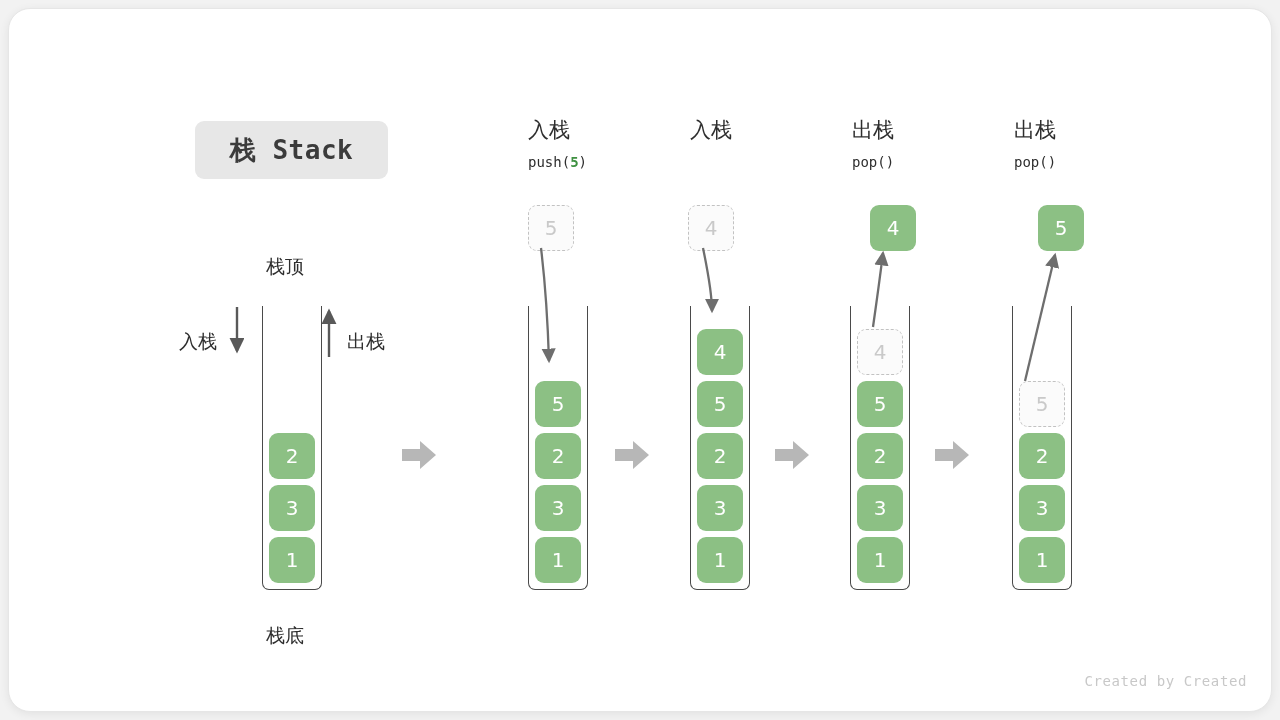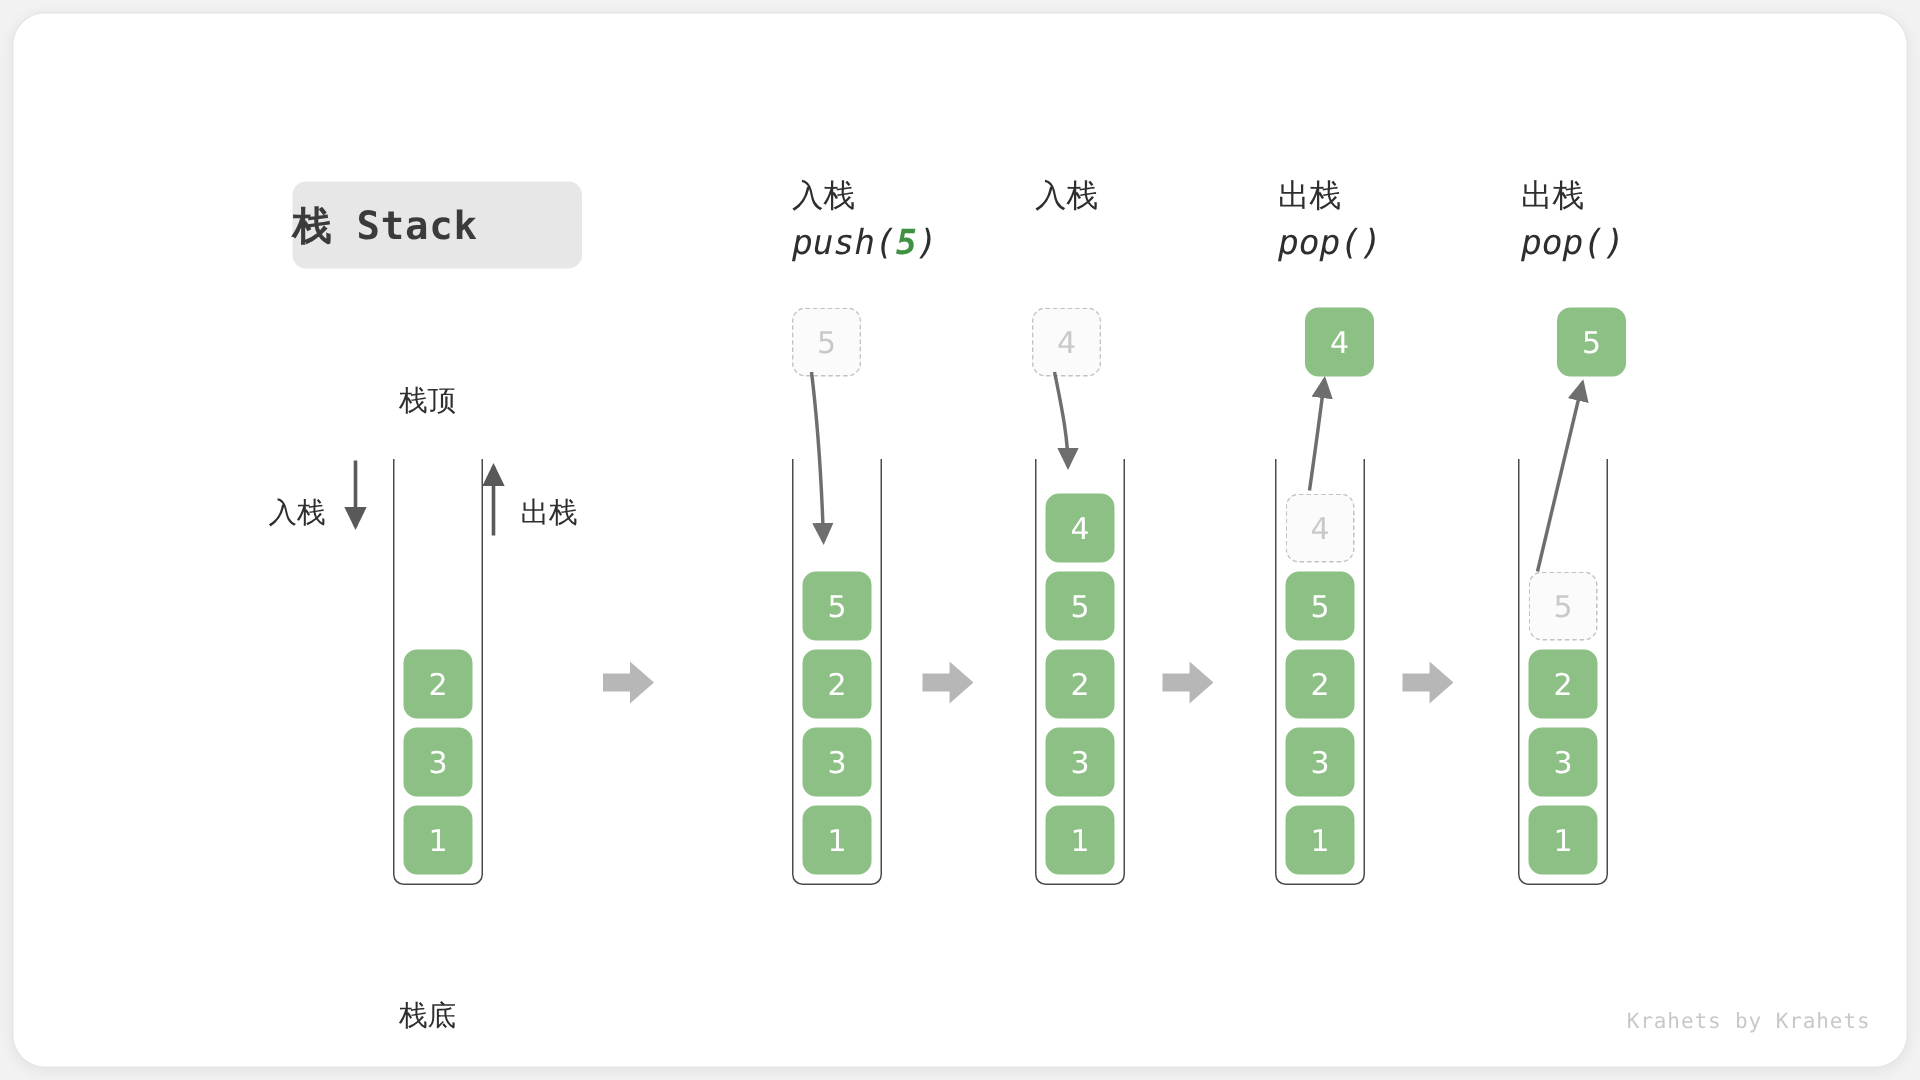--- a/index.html
+++ b/index.html
@@ -35,20 +35,21 @@
 
   
   #title-pill {
     position: absolute;
     left: 186px; top: 112px;
     width: 193px; height: 58px;
     background: #e7e7e7;
     border-radius: 9px;
     display: flex;
     align-items: center;
+    justify-content: center;
   }
   #title-pill .t {
     font-family: "DejaVu Sans Mono", "Liberation Mono", monospace;
     font-size: 26px;
     font-weight: bold;
     color: #3b3b3b;
     letter-spacing: 0.5px;
   }
 
   
@@ -69,25 +70,24 @@
   }
   .col-head .cn {
     font-family: "DejaVu Sans", "Liberation Sans", sans-serif;
     font-size: 21px;
     color: #2e2e2e;
     line-height: 30px;
     white-space: nowrap;
   }
   .col-head .code {
     font-family: "DejaVu Sans Mono", "Liberation Mono", monospace;
-    font-size: 23px;
+    font-size: 14px;
     color: #2e2e2e;
     line-height: 34px;
     white-space: nowrap;
-    font-style: italic;
   }
   .col-head .code .num {
     color: #3f9142;
     font-weight: bold;
   }
 
   
   .stack-box {
     position: absolute;
     width: 60px;
@@ -144,21 +144,21 @@
 <body>
 
 <div id="canvas">
   <div id="card">
 
     <div id="title-pill">
       <span class="t">栈 Stack</span>
     </div>
 
     <div class="cn-label" style="left:257px; top:245px;">栈顶</div>
-    <div class="cn-label" style="left:257px; top:614px;margin-top:41px;">栈底</div>
+    <div class="cn-label" style="left:257px; top:614px;">栈底</div>
     <div class="cn-label" style="left:170px; top:320px;">入栈</div>
     <div class="cn-label" style="left:338px; top:320px;">出栈</div>
 
     <div class="stack-box" style="left:253px; top:297px;"></div>
     <div class="cell" style="left:260px; top:424px;">2</div>
     <div class="cell" style="left:260px; top:476px;">3</div>
     <div class="cell" style="left:260px; top:528px;">1</div>
 
     <div class="col-head" style="left:519px; top:106px;">
       <div class="cn">入栈</div>
@@ -245,16 +245,16 @@
         <path d="M0,8 L18,8 L18,0 L34,14 L18,28 L18,20 L0,20 z" fill="#b7b7b7"></path>
       </g>
       <g transform="translate(766,432)">
         <path d="M0,8 L18,8 L18,0 L34,14 L18,28 L18,20 L0,20 z" fill="#b7b7b7"></path>
       </g>
       <g transform="translate(926,432)">
         <path d="M0,8 L18,8 L18,0 L34,14 L18,28 L18,20 L0,20 z" fill="#b7b7b7"></path>
       </g>
     </svg>
 
-    <div id="footer">Krahets by Krahets</div>
+    <div id="footer">Created by Created</div>
 
   </div>
 </div>
 
 </body></html>

